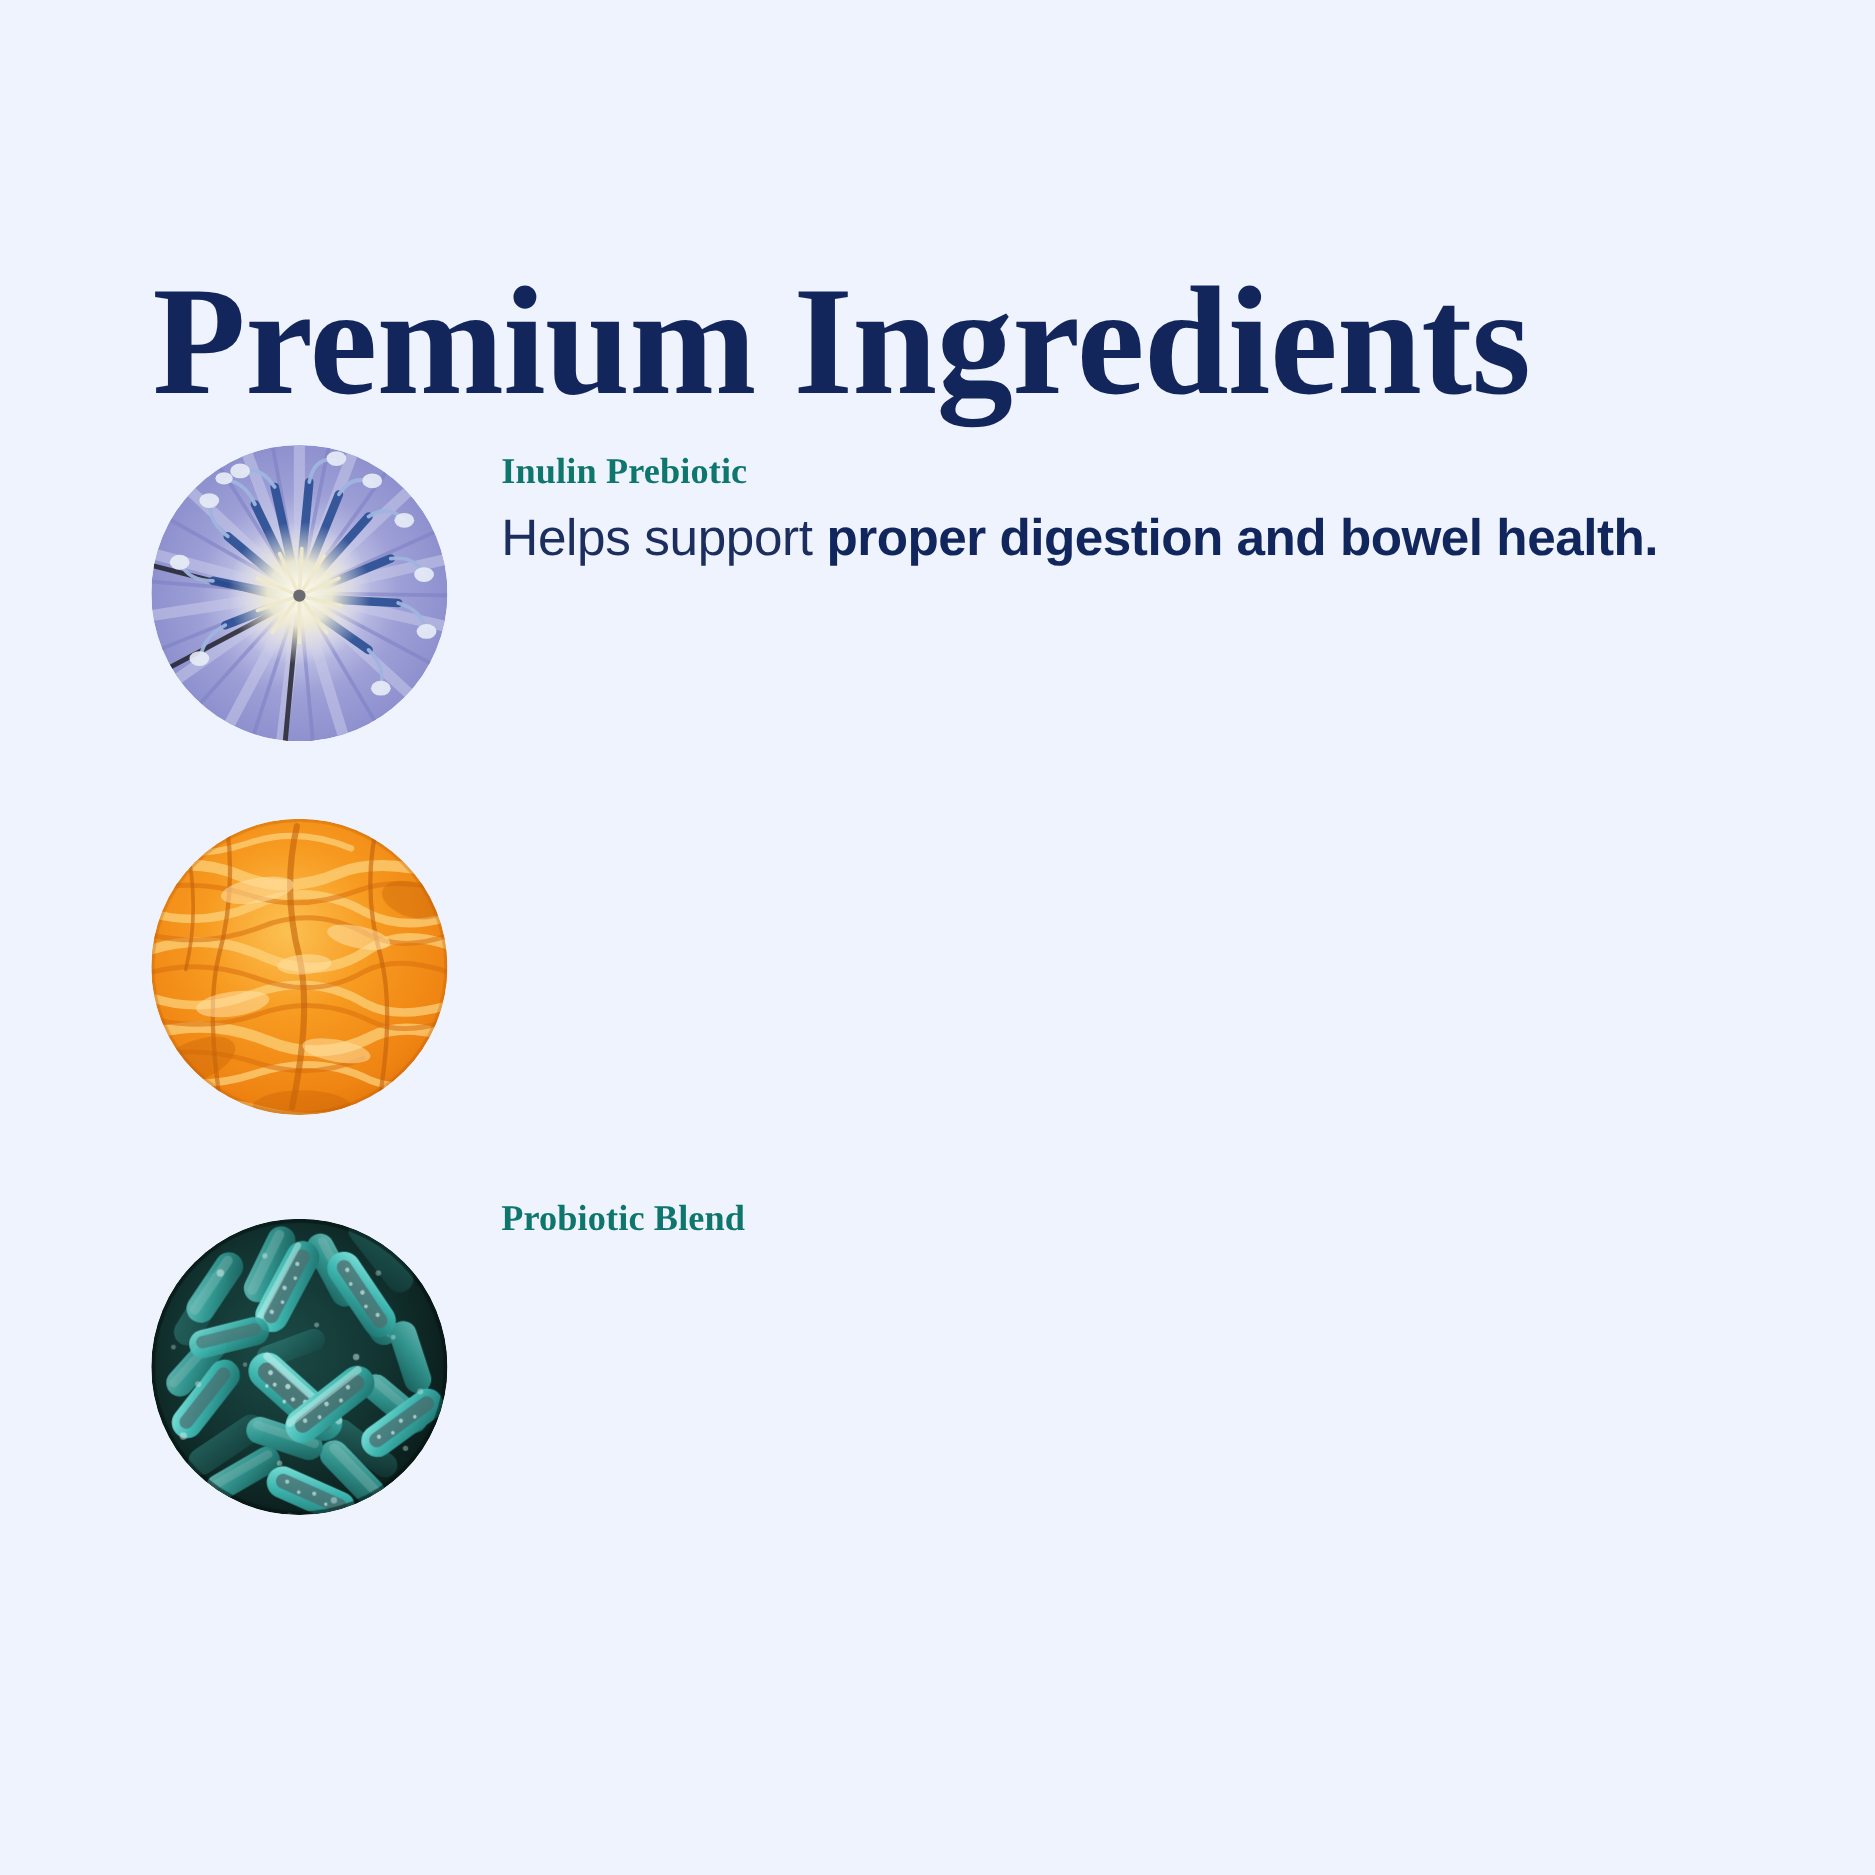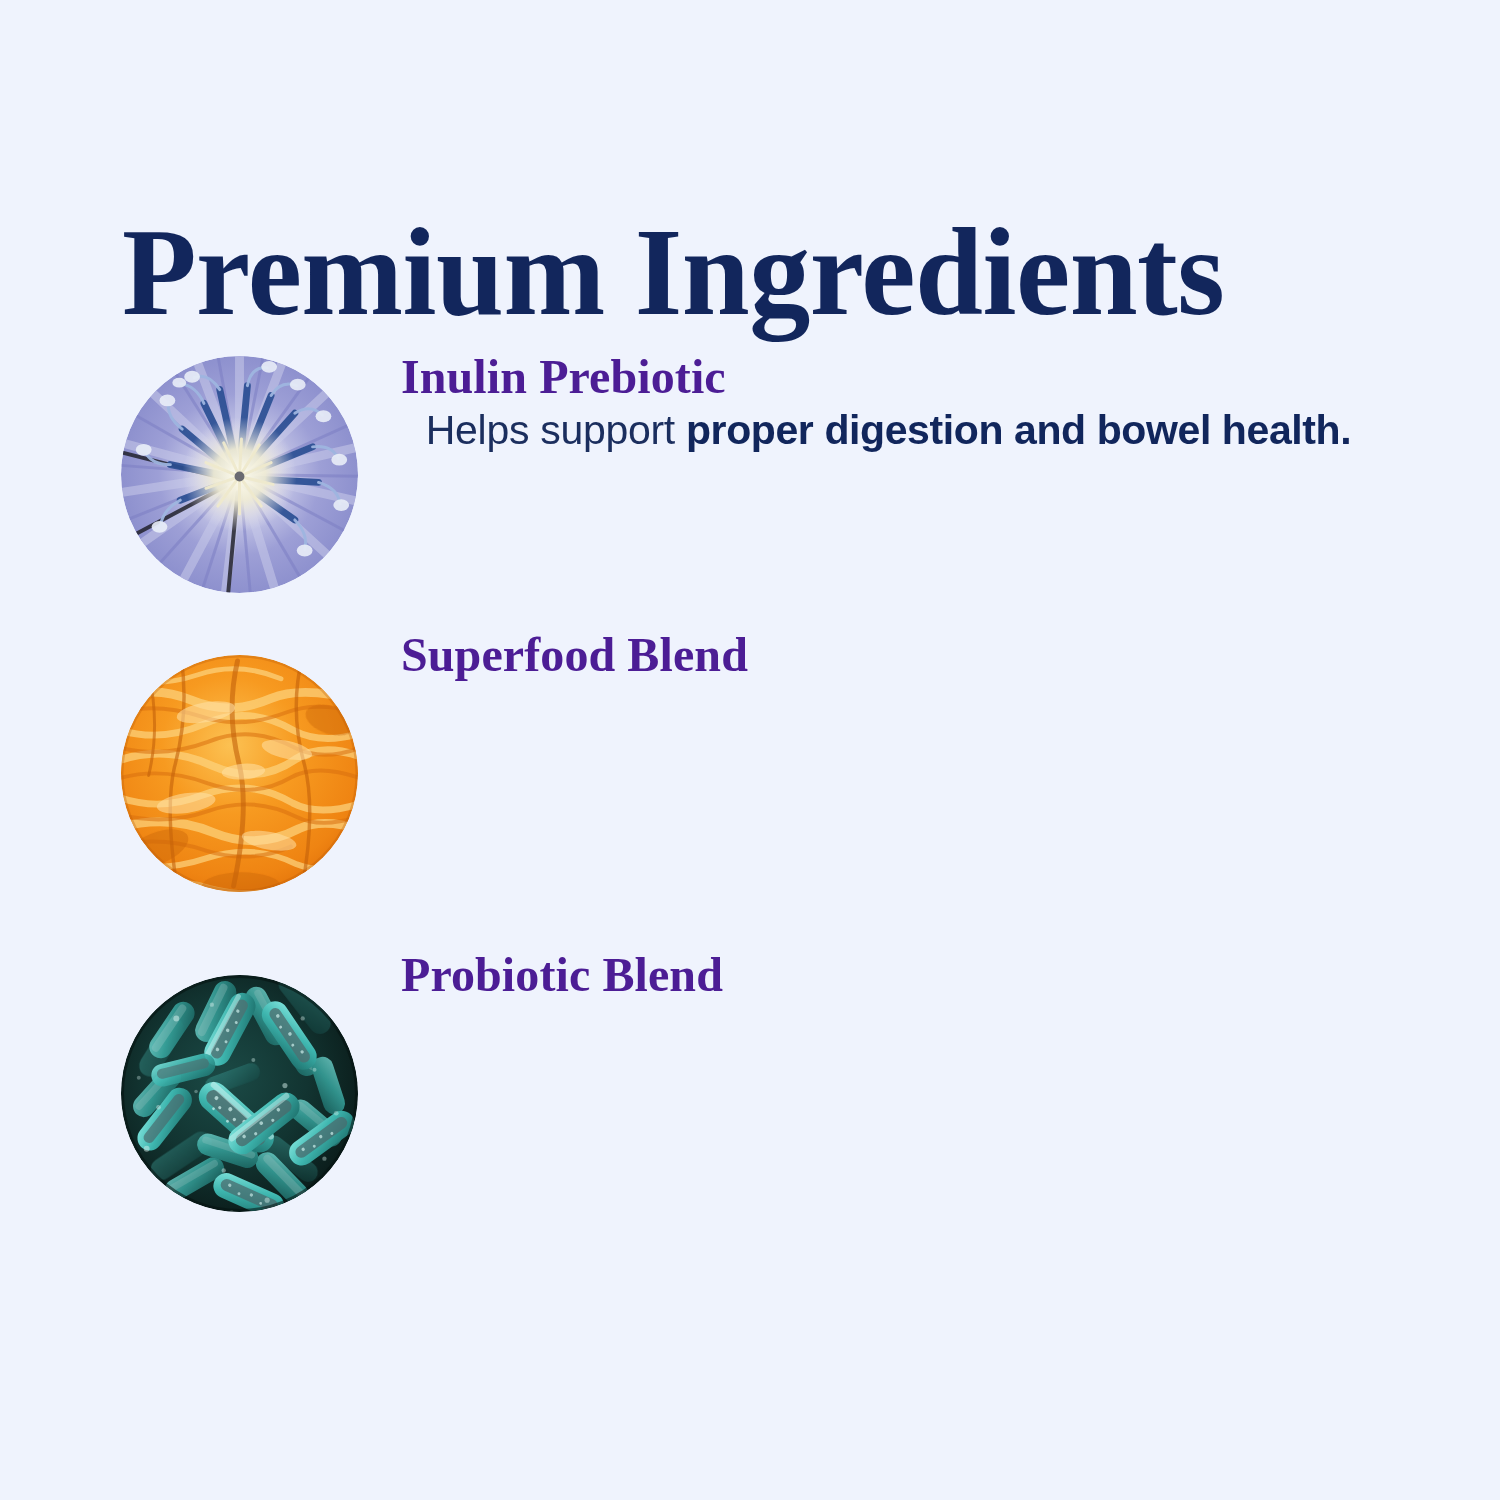--- a/index.html
+++ b/index.html
@@ -74,37 +74,36 @@
   .ingredient-text {
     position: absolute;
     left: 383px;
     top: 0;
     width: 1000px;
   }
 
   .ingredient-name {
     font-family: "Liberation Serif", "DejaVu Serif", serif;
     font-weight: 700;
-    font-size: 48px;
+    font-size: 29px;
     line-height: 50px;
-    color: #4c1d95;
+    color: #0f766e;
     margin: 0 0 2px 0;
     letter-spacing: 0.1px;
   }
 
   .ingredient-desc {
     font-family: "Liberation Sans", sans-serif;
     font-weight: 400;
     font-size: 41px;
     line-height: 53px;
     color: #1b2e5e;
     margin: 0;
     letter-spacing: -0.3px;
     max-width: 975px;
-    text-align: center;
   }
   .ingredient-desc b {
     font-weight: 700;
     color: #11265c;
     letter-spacing: -0.4px;
   }
 </style>
 </head>
 <body>
 
@@ -289,21 +288,20 @@
               <ellipse cx="36" cy="196" rx="34" ry="16" transform="rotate(-22 36 196)"></ellipse>
               <ellipse cx="212" cy="66" rx="26" ry="14" transform="rotate(18 212 66)"></ellipse>
               <ellipse cx="122" cy="234" rx="40" ry="14"></ellipse>
             </g>
             <circle cx="120" cy="120" r="120" fill="none" stroke="#b85a06" stroke-width="5" opacity="0.3"></circle>
           </g>
         </svg>
       </div>
 
       <div class="ingredient-text">
-        <div class="ingredient-name">Superfood Blend</div>
       </div>
     </div>
 
     <div class="ingredient-row row-2">
 
       <div class="thumb">
         <svg viewBox="0 0 240 240" xmlns="http://www.w3.org/2000/svg">
           <defs>
             <radialGradient id="bacBg" cx="44%" cy="44%" r="72%">
               <stop offset="0%" stop-color="#1b4a46"></stop>

